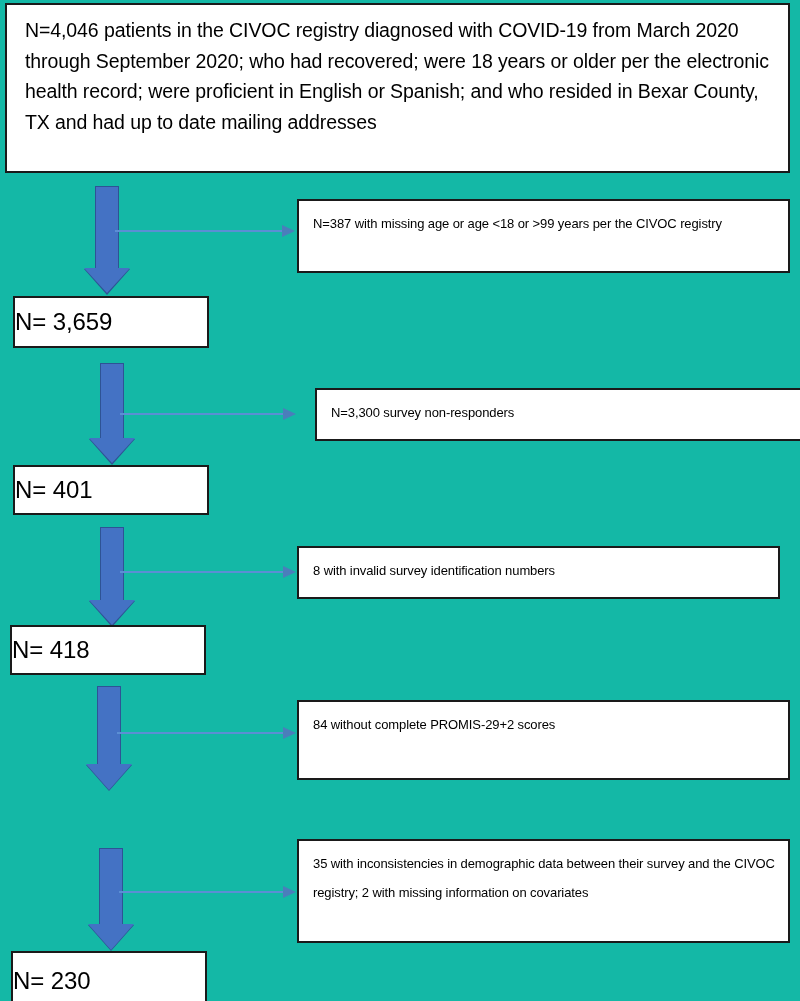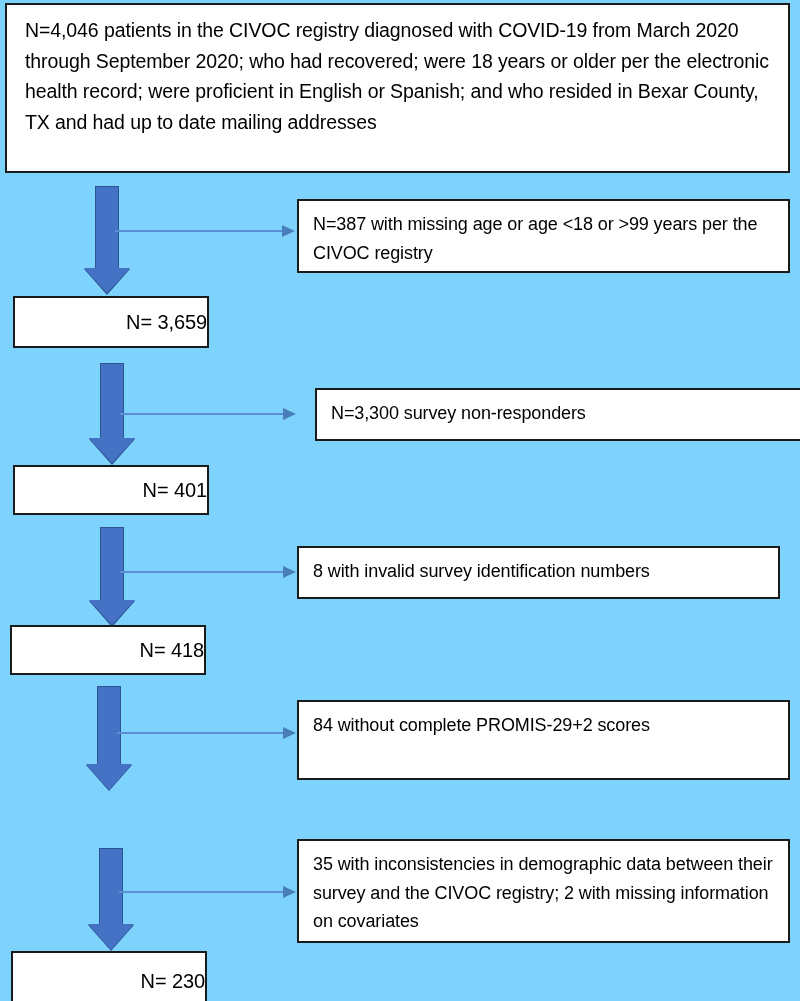--- a/index.html
+++ b/index.html
@@ -8,21 +8,21 @@
     background: #ffffff;
   }
   body {
     font-family: "Liberation Sans", sans-serif;
     color: #000000;
   }
   #flowchart {
     position: relative;
     width: 800px;
     height: 1001px;
-    background: #7dd3fc;
+    background: #14b8a6;
     overflow: hidden;
   }
   .box {
     position: absolute;
     box-sizing: border-box;
     border: 2.5px solid #1a1a1a;
     background: #ffffff;
   }
   .box-text {
     position: absolute;
@@ -39,30 +39,30 @@
     right: 14px;
     font-size: 19.5px;
     line-height: 30.5px;
   }
   
   .count-text {
     left: 0;
     right: 0;
     top: 50%;
     transform: translateY(-50%);
-    text-align: right;
-    font-size: 20px;
+    text-align: left;
+    font-size: 24px;
     line-height: 24px;
   }
   
   .excl-text {
     left: 14px;
     right: 10px;
     top: 9px;
-    font-size: 18px;
+    font-size: 13px;
     line-height: 28.5px;
   }
 
   
   .varrow {
     position: absolute;
     width: 46px;
   }
   .varrow .shaft {
     position: absolute;

